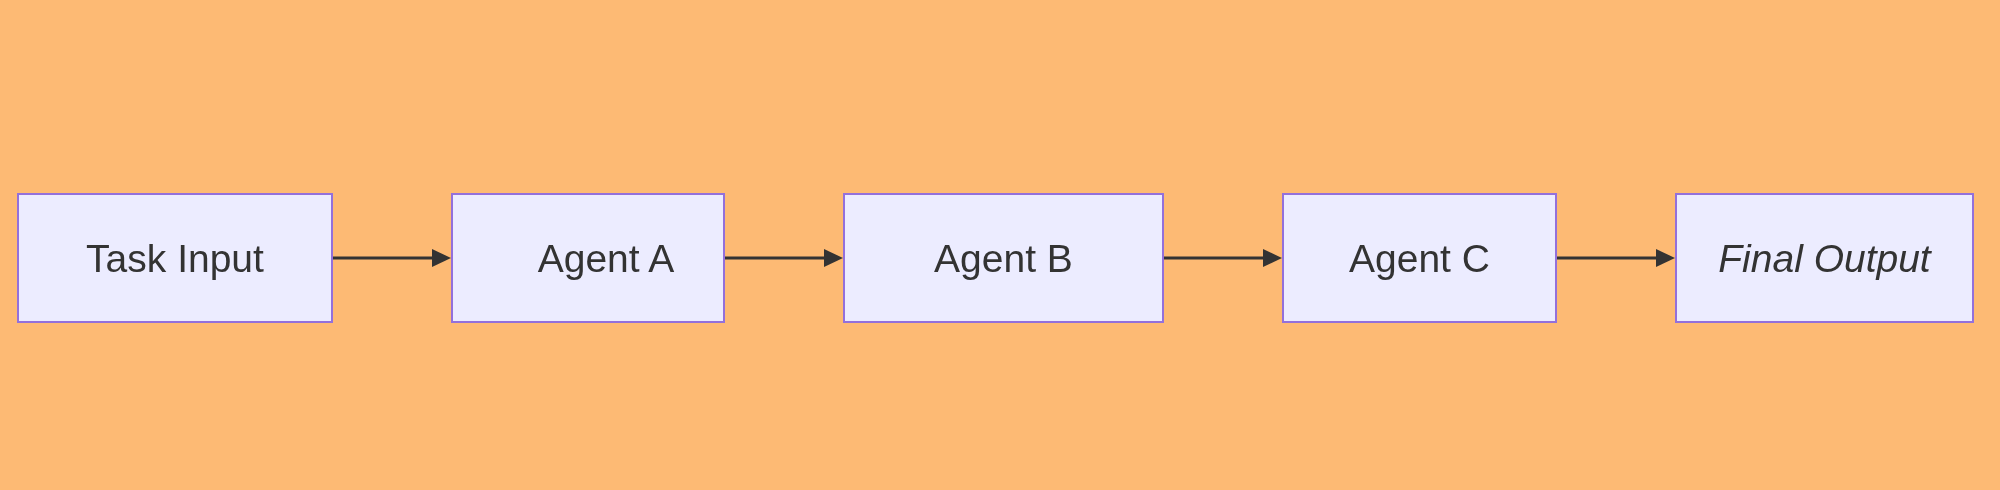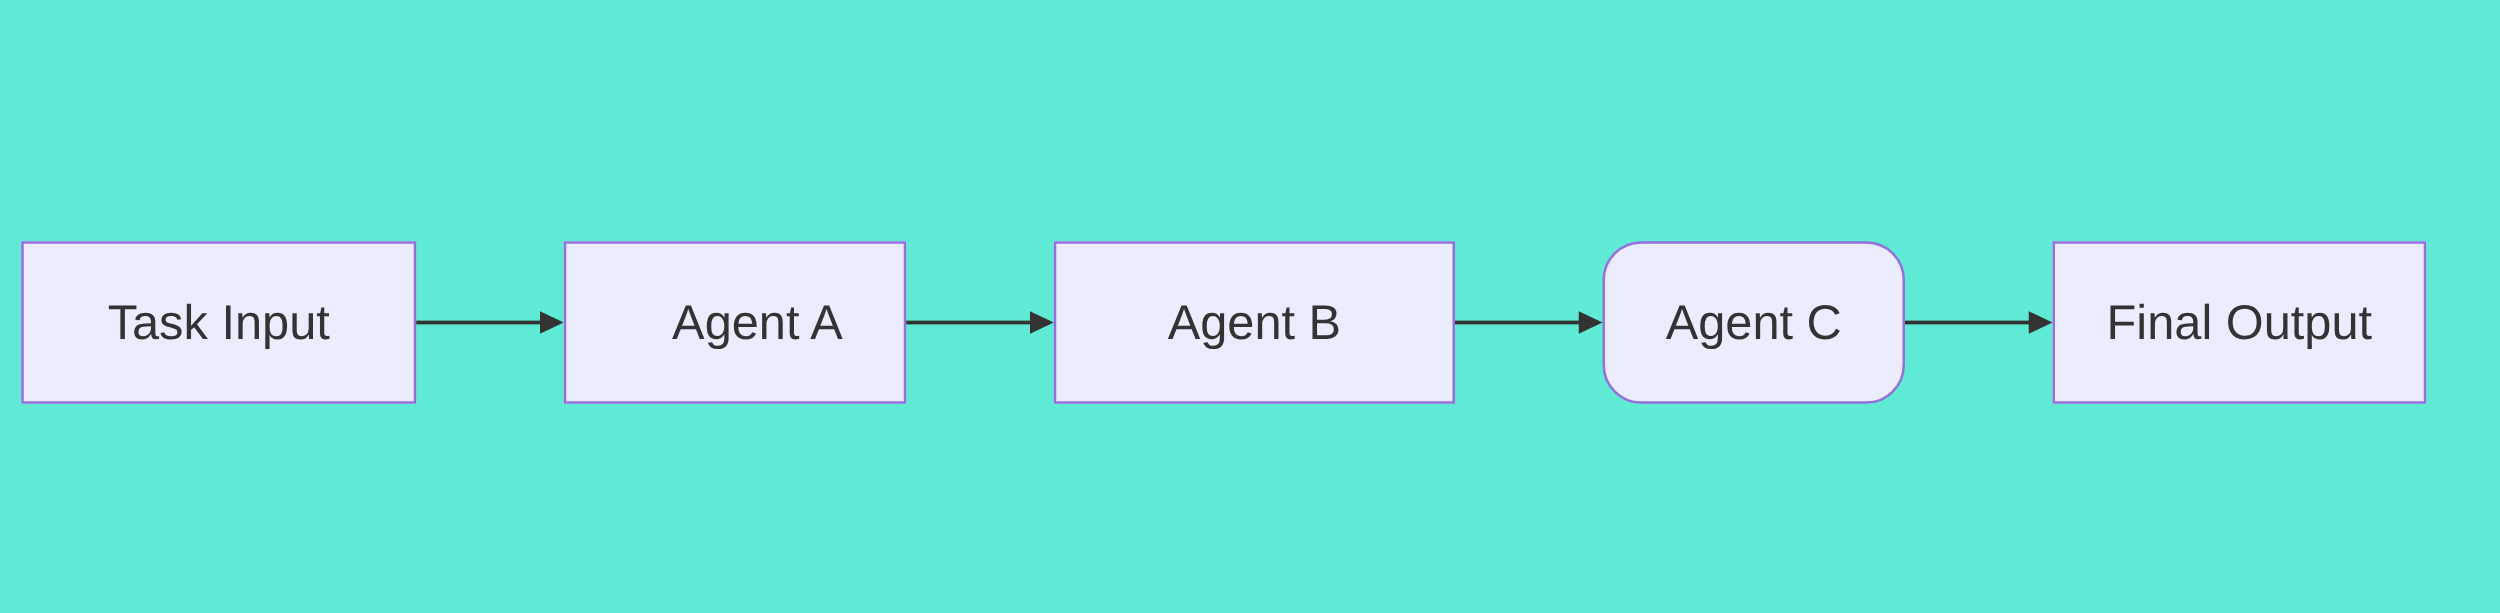--- a/index.html
+++ b/index.html
@@ -4,21 +4,21 @@
 <style>
   html, body {
     margin: 0;
     padding: 0;
     background: #ffffff;
   }
   .canvas {
     position: relative;
     width: 2000px;
     height: 490px;
-    background: #5eead4;
+    background: #fdba74;
     overflow: hidden;
     font-family: "Liberation Sans", "DejaVu Sans", sans-serif;
   }
   .flow-row {
     position: absolute;
     left: 17px;
     top: 193px;
     height: 130px;
     display: flex;
     align-items: stretch;
@@ -36,22 +36,22 @@
   .node .node-label {
     font-size: 39px;
     line-height: 1;
     color: #333333;
     white-space: nowrap;
     letter-spacing: 0;
   }
   .n1 { width: 316px; }
   .n2 { width: 274px; padding-left: 36px; }
   .n3 { width: 321px; }
-  .n4 { width: 242px; border-radius: 31px; }
-  .n5 { width: 299px; }
+  .n4 { width: 275px; }
+  .n5 { width: 299px; font-style: italic; }
   .edge {
     position: relative;
     width: 118px;
     align-self: center;
     height: 20px;
     flex: 0 0 auto;
   }
   .edge .edge-line {
     position: absolute;
     left: 0;

